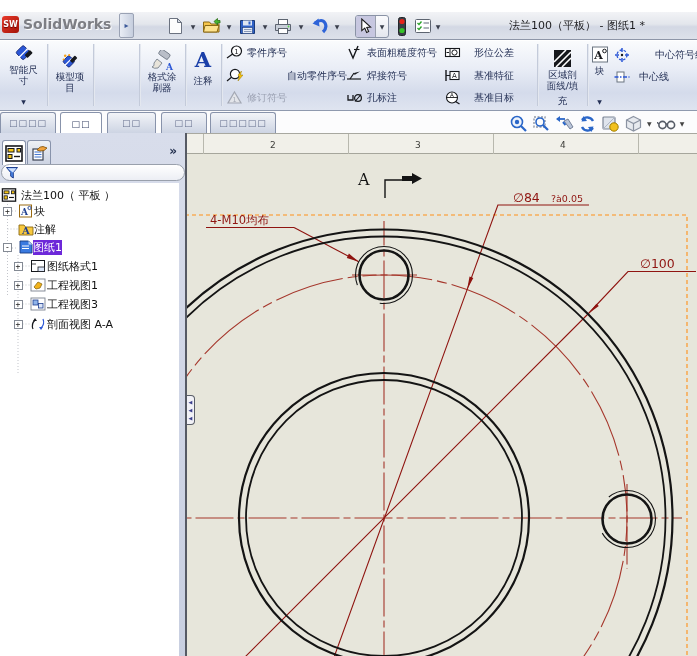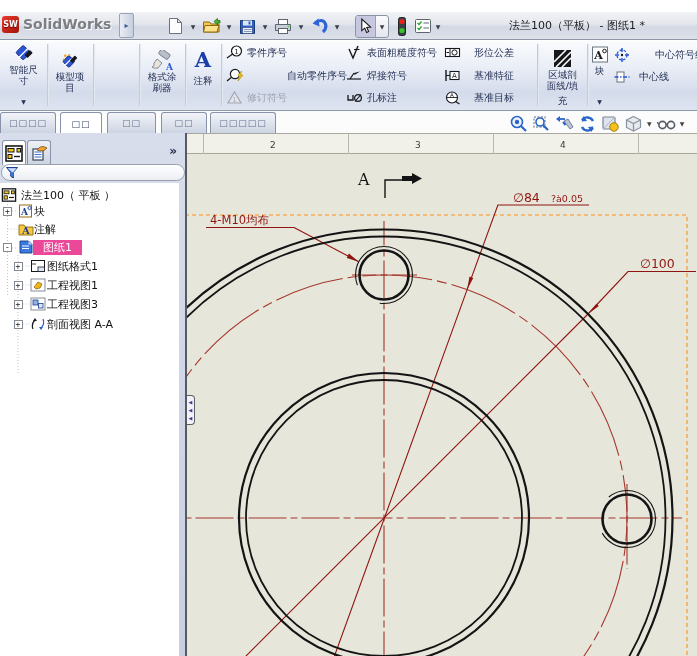--- a/index.html
+++ b/index.html
@@ -66,21 +66,21 @@
   #panel-chevron { position:absolute; right:8px; top:11px; font-size:12px; font-weight:bold; color:#23304f; }
   #filterbox { position:absolute; left:1px; top:31px; width:184px; height:17px;
     background:linear-gradient(#ffffff,#eceef4); border:1px solid #99a0ac; border-radius:9px;
     display:flex; align-items:center; }
   #tree { position:absolute; left:0; top:50px; width:179px; height:485px; background:#ffffff; }
   .trow { position:absolute; left:0; width:185px; height:16px; display:flex; align-items:center; }
   .texp { position:absolute; width:9px; height:9px; border:1px solid #848a94; background:#fff;
     font-size:8px; line-height:7px; text-align:center; color:#222; font-family:"DejaVu Sans Mono",monospace; }
   .tico { position:absolute; width:16px; height:14px; }
   .tlab { position:absolute; font-size:11px; color:#111; white-space:nowrap; }
-  .tlab.sel { background:#ec4899; color:#fff; padding:0 10px; }
+  .tlab.sel { background:#6d28d9; color:#fff; padding:0 0; }
 
   
   #graphics { position:absolute; left:187px; top:121px; width:510px; height:535px; background:#e7e6db; }
   #zonestrip { position:absolute; left:0; top:0; width:510px; height:21px; background:#f1f0e9;
     border-bottom:1px solid #a6a69c; border-top:1px solid #a8a8a0; }
   .zline { position:absolute; top:0; width:1px; height:20px; background:#b8b8ae; }
   .znum { position:absolute; top:6px; font-size:9px; color:#3c3c38; }
   #paper { position:absolute; left:0; top:21px; width:510px; height:514px; }
   #splitterhandle { position:absolute; left:0px; top:262px; width:8px; height:30px;
     background:#f2f2f7; border:1.5px solid #5a5e68; border-left:none;

